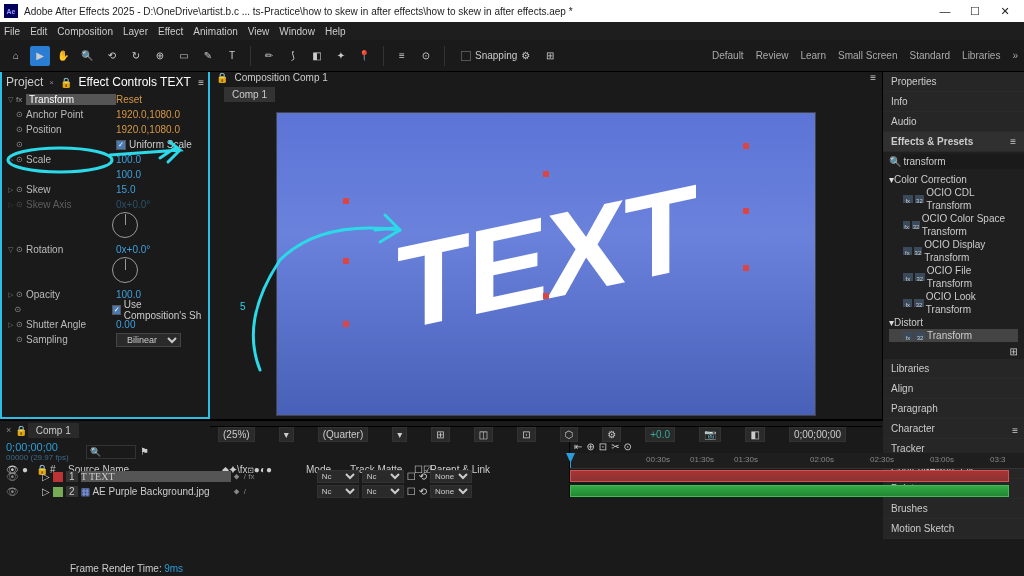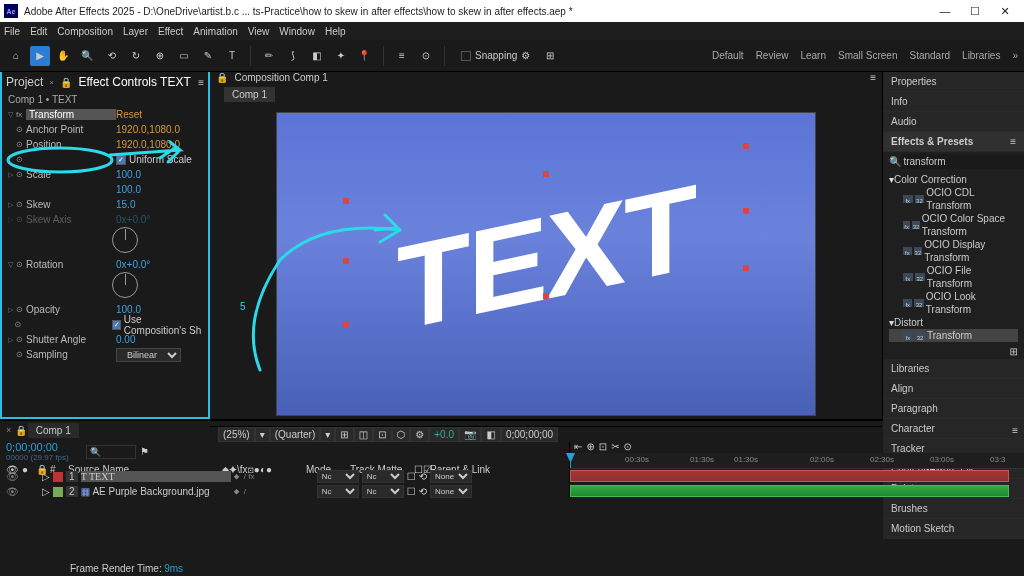--- a/index.html
+++ b/index.html
@@ -36,21 +36,21 @@
 .dial { width:26px; height:26px; border:1.5px solid #999; border-radius:50%; margin-left:110px; position:relative; }
 .dial:after { content:''; position:absolute; width:1px; height:11px; background:#999; left:50%; top:1px; transform-origin:bottom; }
 .prop select { background:#2a2a2a; color:#ccc; border:1px solid #444; font-size:9px; padding:0 6px; }
 .center { flex:1; background:#1a1a1a; display:flex; flex-direction:column; position:relative; }
 .center .tabs2 { height:20px; display:flex; align-items:center; padding:0 6px; gap:6px; }
 .comp-tab { background:#333; padding:2px 8px; font-size:10px; margin:4px 0 0 8px; display:inline-block; }
 .viewer { flex:1; display:flex; align-items:center; justify-content:center; padding:10px; position:relative; }
 .canvas { width:540px; height:304px; background:linear-gradient(180deg,#5b74d6 0%,#6b82dc 40%,#4860b8 100%); border:1px solid #444; position:relative; overflow:hidden; }
 .skewtext { position:absolute; left:50%; top:50%; transform:translate(-50%,-55%) skewY(-12deg); font-size:120px; font-weight:900; color:#fff; font-family:Arial Black,Arial,sans-serif; letter-spacing:-2px; }
 .handle { position:absolute; width:6px; height:6px; background:#d44; }
-.viewbar { height:22px; background:#1a1a1a; display:flex; align-items:center; padding:0 8px; gap:0; border-top:1px solid #000; }
+.viewbar { height:22px; background:#1a1a1a; display:flex; align-items:center; padding:0 8px; gap:24px; border-top:1px solid #000; }
 .viewbar span, .viewbar select { font-size:10px; background:#2a2a2a; color:#ccc; border:1px solid #333; padding:1px 4px; }
 .rightpanel { width:142px; background:#1f1f1f; border-left:1px solid #000; }
 .rp-item { padding:4px 8px; border-bottom:1px solid #2a2a2a; font-size:10px; background:#262626; }
 .rp-item.head { background:#303030; font-weight:bold; }
 .rp-search { display:flex; align-items:center; padding:2px 6px; }
 .rp-search input { flex:1; background:#1a1a1a; border:none; color:#ccc; font-size:10px; padding:2px; }
 .rp-tree { padding:2px 6px; font-size:9px; color:#bbb; line-height:13px; }
 .rp-tree .cat { color:#ddd; }
 .rp-tree .item { padding-left:14px; display:flex; gap:2px; align-items:center; }
 .rp-tree .item.sel { background:#444; }
@@ -155,21 +155,20 @@
 <div class="main">
 
   <div class="leftpanel">
     <div class="tabs">
       <span class="tab">Project</span>
       <span class="close">×</span>
       <span>🔒</span>
       <span class="tab active">Effect Controls TEXT</span>
       <span style="margin-left:auto">≡</span>
     </div>
-    <div class="ec-header">Comp 1 • TEXT</div>
     <div class="prop">
       <span class="tw">▽</span>
         <span class="sw">fx</span>
       <span class="label hl">Transform</span>
       <span class="reset">Reset</span>
     </div>
     <div class="prop">
         <span class="tw"></span>
         <span class="sw">⊙</span>
         <span class="label">Anchor Point</span>
@@ -375,21 +374,21 @@
     <div class="tl-right">
       <div style="height:14px;display:flex;gap:4px;padding:2px 4px;justify-content:flex-start">
         <span>⇤</span>
           <span>⊕</span>
           <span>⊡</span>
           <span>✂</span>
           <span>⊙</span>
       </div>
       <div class="ruler">
         <div class="playhead"></div>
-        <span class="tick" style="left:55px">00:30s</span>
+        <span class="tick" style="left:76px">00:30s</span>
         <span class="tick" style="left:120px">01:30s</span>
         <span class="tick" style="left:164px">01:30s</span>
         <span class="tick" style="left:240px">02:00s</span>
         <span class="tick" style="left:300px">02:30s</span>
         <span class="tick" style="left:360px">03:00s</span>
         <span class="tick" style="left:420px">03:3</span>
       </div>
     </div>
   </div>
   <div class="tl-rows">

